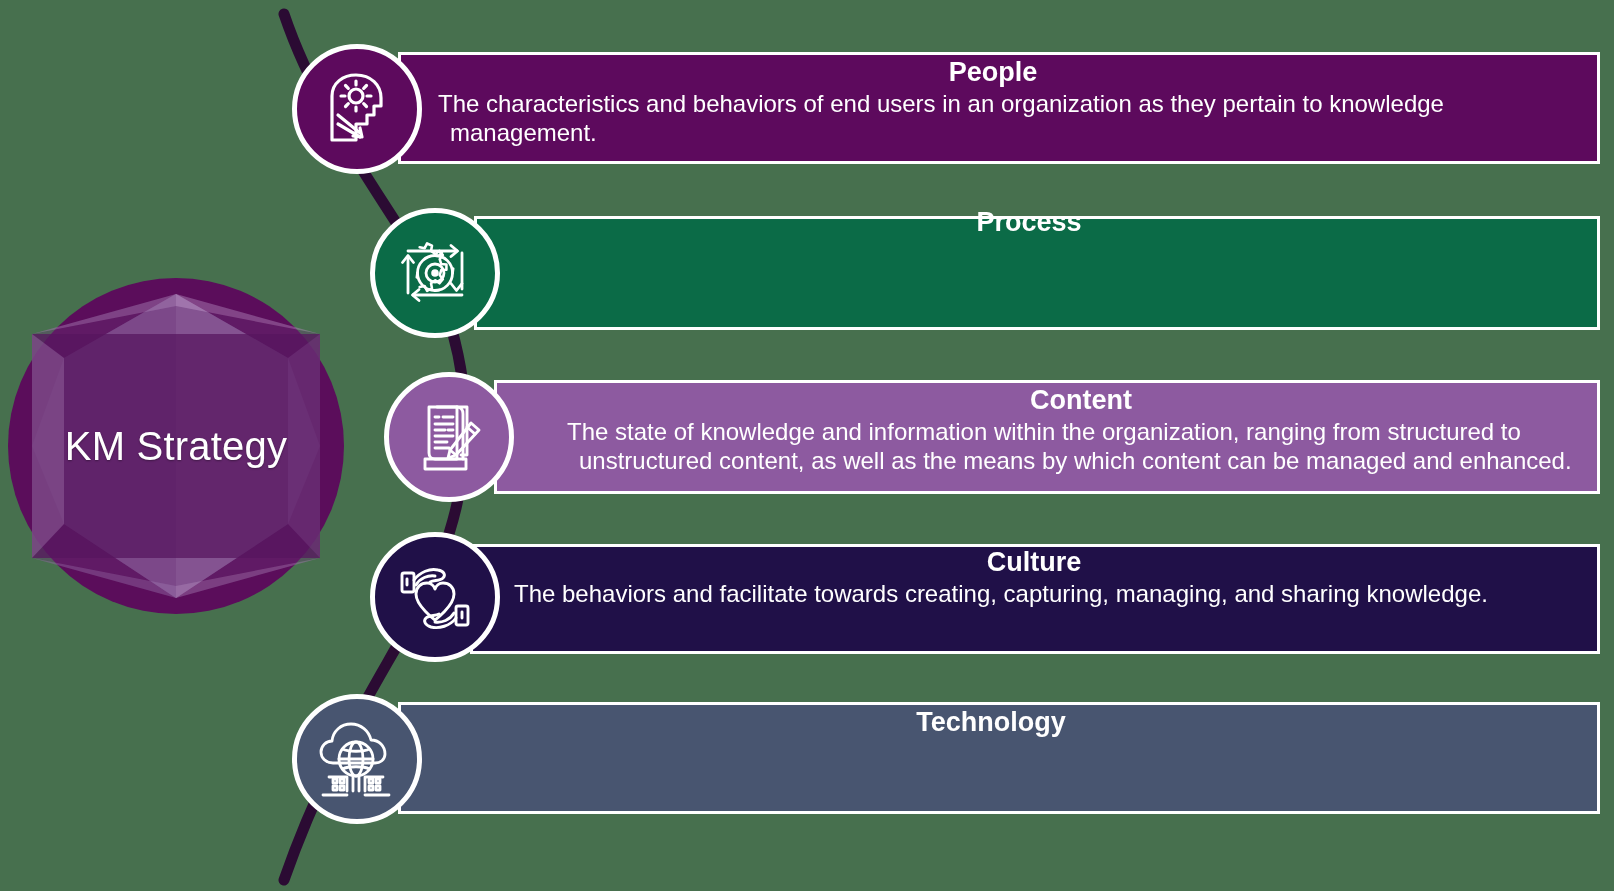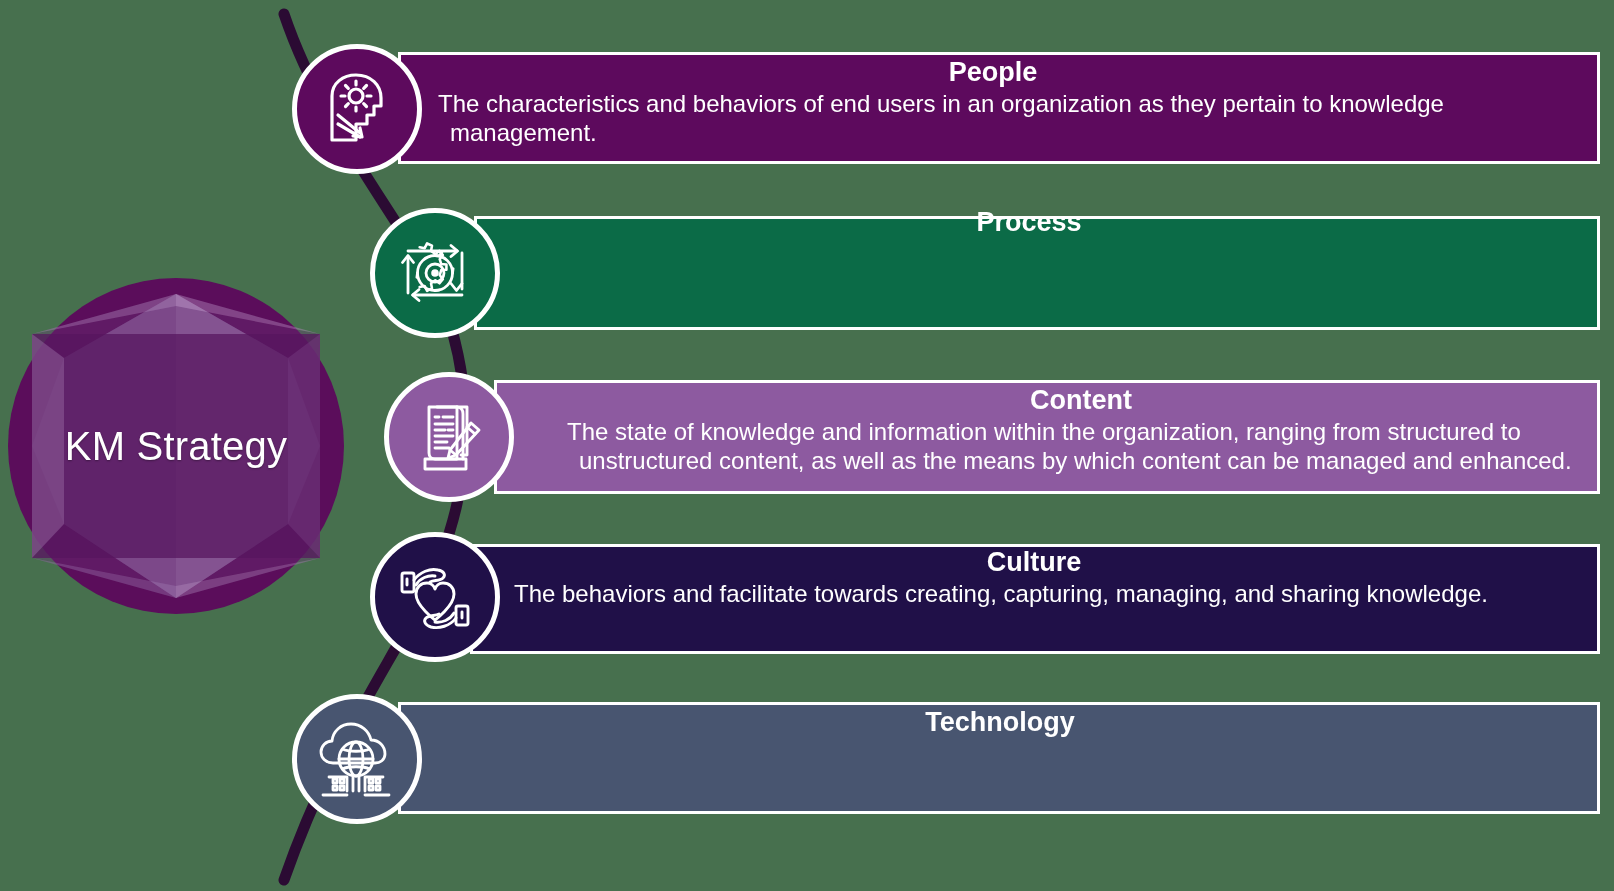--- a/index.html
+++ b/index.html
@@ -122,21 +122,21 @@
   <div class="row-text" style="left:567px; top:386px; width:1028px;">
     <p class="row-title">Content</p>
     <p class="row-desc">The state of knowledge and information within the organization, ranging from structured to unstructured content, as well as the means by which content can be managed and enhanced.</p>
   </div>
 
   <div class="row-text" style="left:514px; top:548px; width:1040px;">
     <p class="row-title">Culture</p>
     <p class="row-desc">The behaviors and facilitate towards creating, capturing, managing, and sharing knowledge.</p>
   </div>
 
-  <div class="row-text" style="left:447px; top:708px; width:1106px;">
+  <div class="row-text" style="left:438px; top:708px; width:1106px;">
     <p class="row-title">Technology</p>
   </div>
 
   <div id="km-hub">
     <svg width="340" height="340" viewBox="0 0 340 340" xmlns="http://www.w3.org/2000/svg">
       <circle cx="170" cy="170" r="168" fill="#5b0d5b"></circle>
 
       <polygon points="170,18 58,82 58,248 170,322 282,248 282,82" fill="#7e4d8c" opacity="0.95"></polygon>
       <polygon points="170,18 58,82 26,170 58,248 170,322" fill="#8e5c9b" opacity="0.55"></polygon>
       <polygon points="170,18 282,82 314,170 282,248 170,322" fill="#a178ad" opacity="0.6"></polygon>

